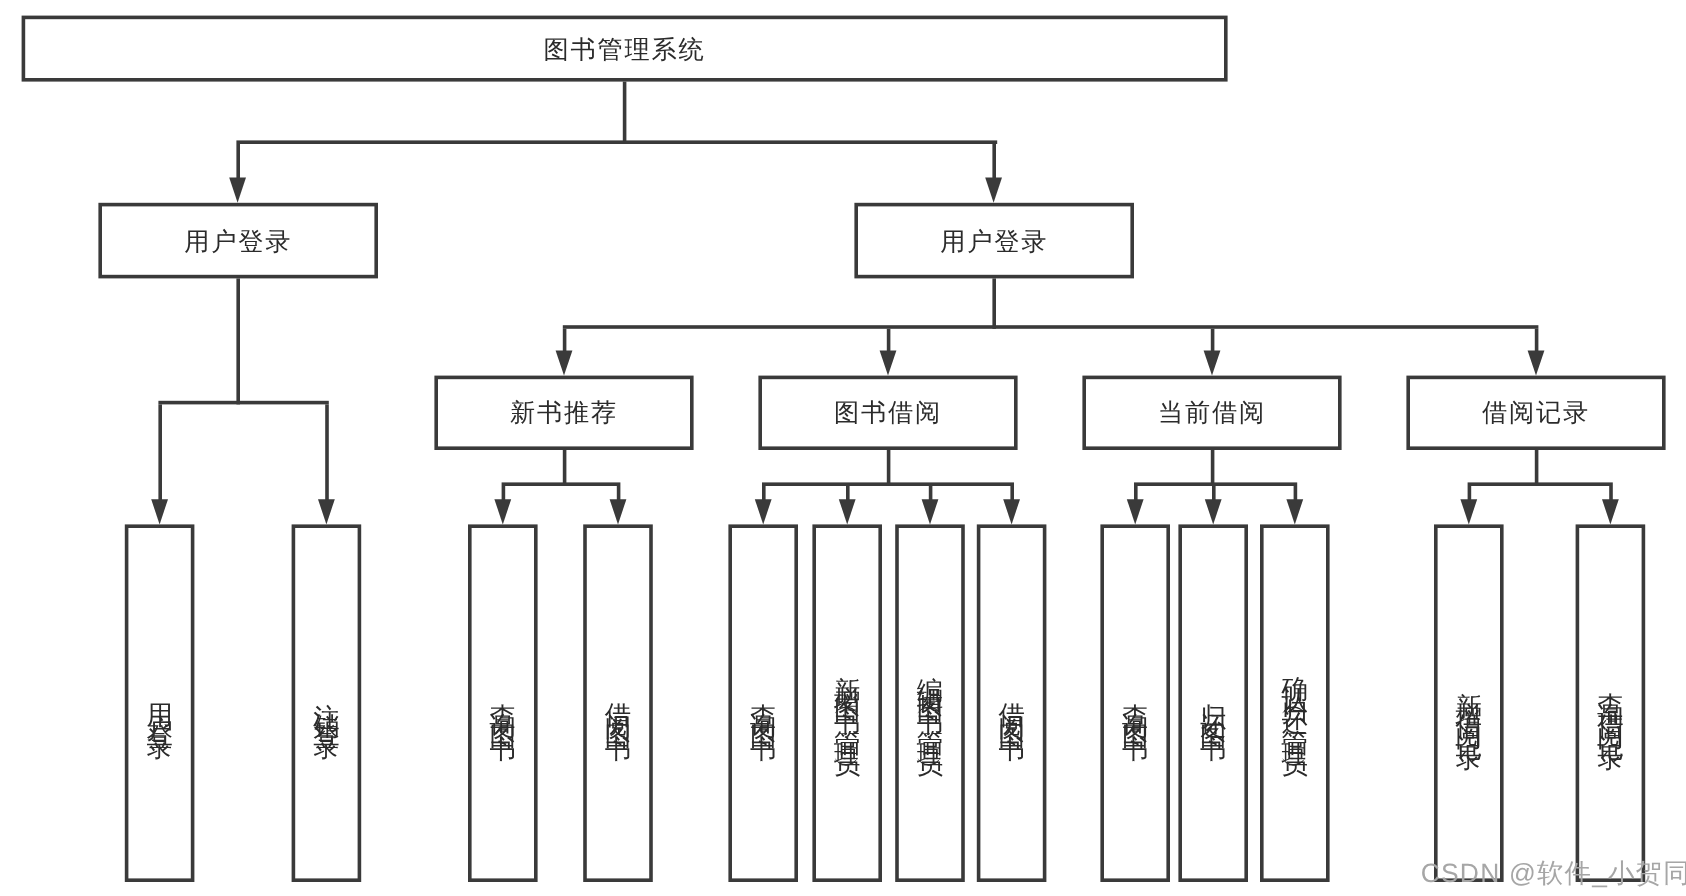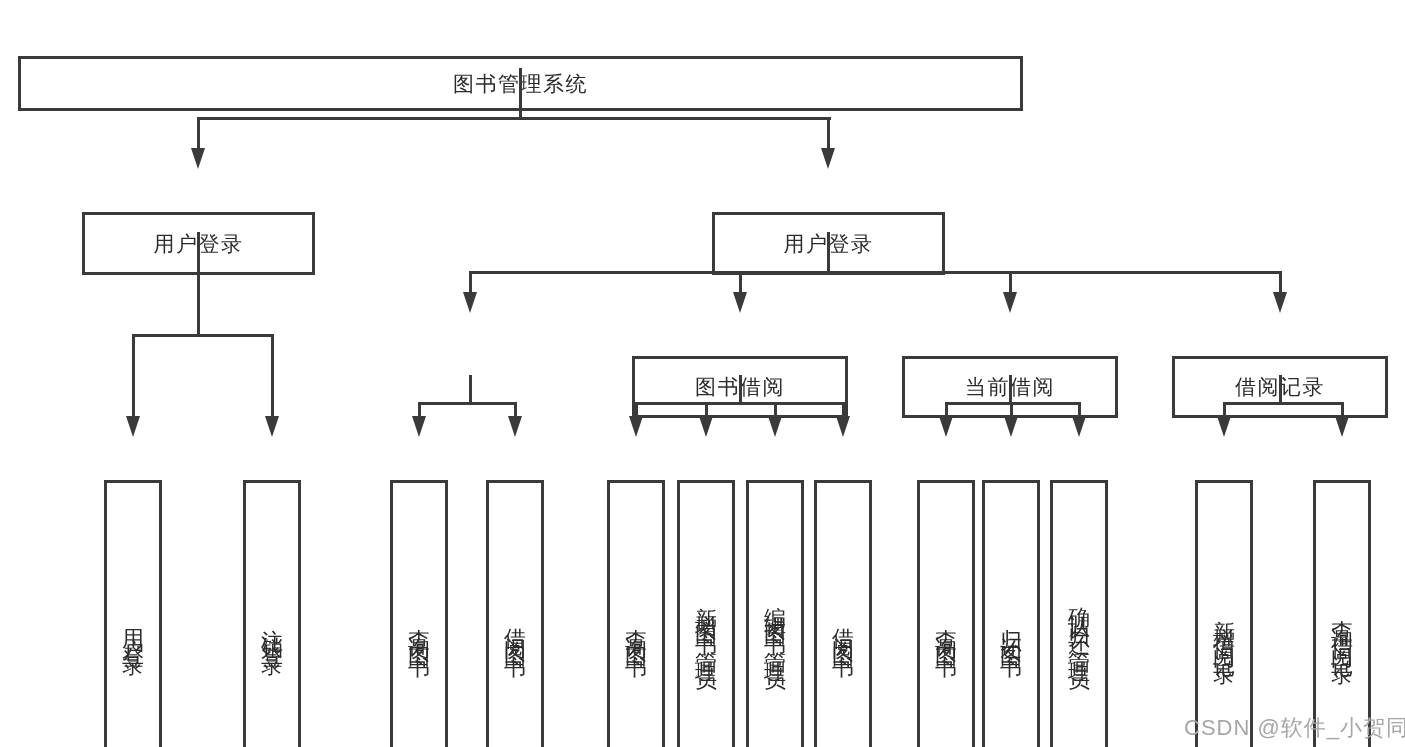--- a/index.html
+++ b/index.html
@@ -3,21 +3,21 @@
 <meta charset="utf-8">
 <style>
   html,body{margin:0;padding:0;background:#fff;}
   .canvas{
     position:relative;width:1405px;height:747px;background:var(--bg,#ffffff);
     font-family:"Liberation Sans",sans-serif;overflow:hidden;
   }
   .node{
     position:absolute;box-sizing:border-box;border:3px solid var(--line,#3a3a3a);
     background:#fff;display:flex;align-items:center;justify-content:center;
-    color:var(--text,#2b2b2b);font-size:21px;letter-spacing:1.5px;text-align:center;margin-top:43px;
+    color:var(--text,#2b2b2b);font-size:21px;letter-spacing:1.5px;text-align:center;
   }
   .tall{
     writing-mode:vertical-rl;text-orientation:mixed;
     font-size:22px;letter-spacing:9px;line-height:1;
   }
   .vl{position:absolute;width:3px;background:var(--line,#3a3a3a);}
   .hl{position:absolute;height:3px;background:var(--line,#3a3a3a);}
   .ar{position:absolute;width:0;height:0;
       border-left:7px solid transparent;border-right:7px solid transparent;
       border-top:21px solid var(--line,#3a3a3a);}
@@ -27,20 +27,21 @@
 </head>
 <body>
 
 <div class="canvas">
 
   <div class="node" style="left:18px;top:13px;width:1005px;height:55px;">图书管理系统</div>
 
   <div class="node" style="left:82px;top:169px;width:233px;height:63px;">用户登录</div>
   <div class="node" style="left:712px;top:169px;width:233px;height:63px;">用户登录</div>
 
+  <div class="node" style="left:362px;top:313px;width:216px;height:62px;">新书推荐</div>
   <div class="node" style="left:902px;top:313px;width:216px;height:62px;">当前借阅</div>
   <div class="node" style="left:632px;top:313px;width:216px;height:62px;">图书借阅</div>
   <div class="node" style="left:1172px;top:313px;width:216px;height:62px;">借阅记录</div>
 
   <div class="node tall" style="left:104px;top:437px;width:58px;height:298px;">用户登录</div>
   <div class="node tall" style="left:243px;top:437px;width:58px;height:298px;">注销登录</div>
 
   <div class="node tall" style="left:390px;top:437px;width:58px;height:298px;">查询图书</div>
   <div class="node tall" style="left:486px;top:437px;width:58px;height:298px;">借阅图书</div>
 

